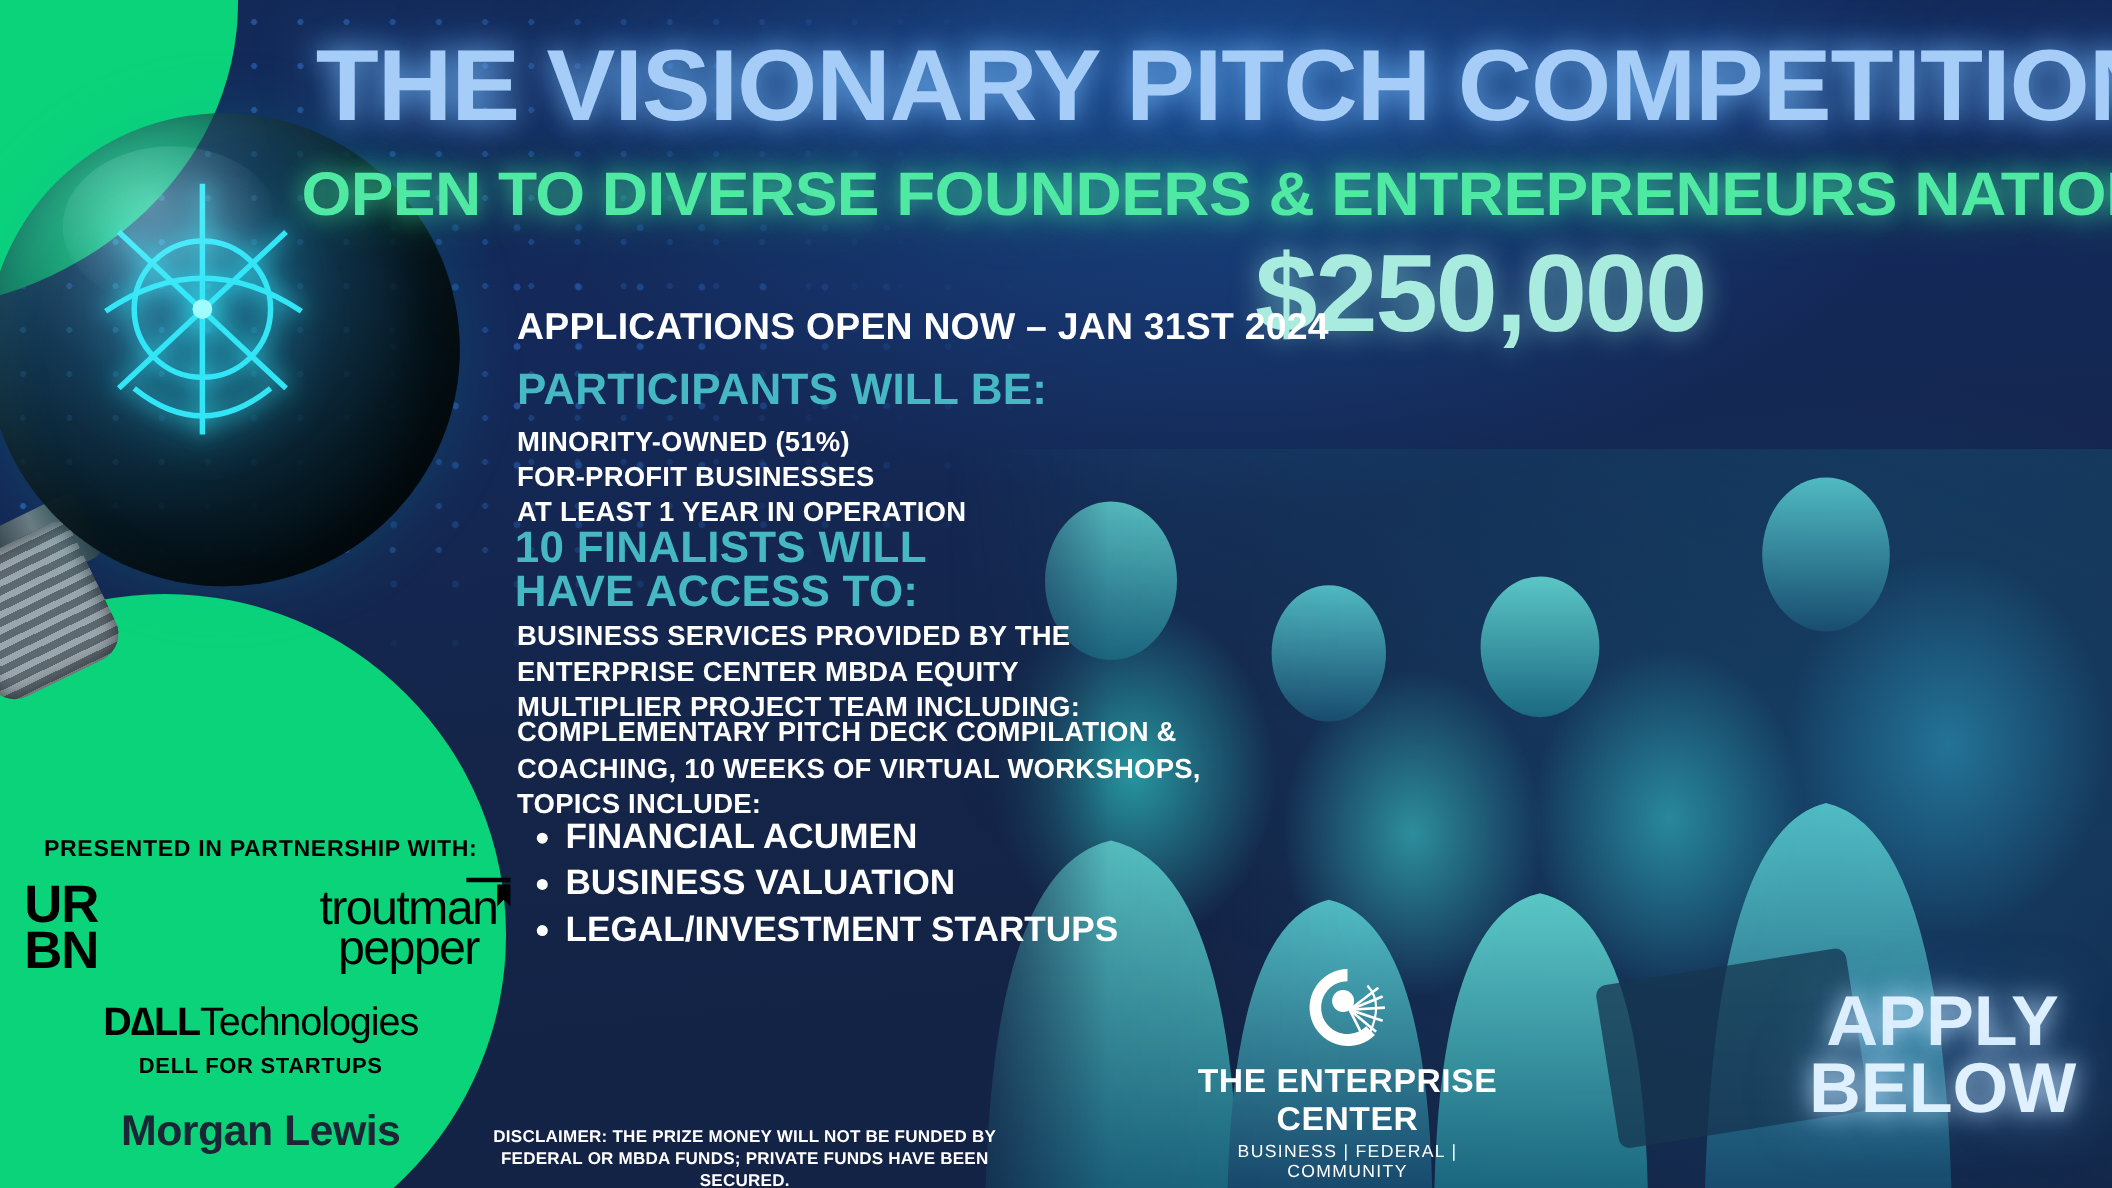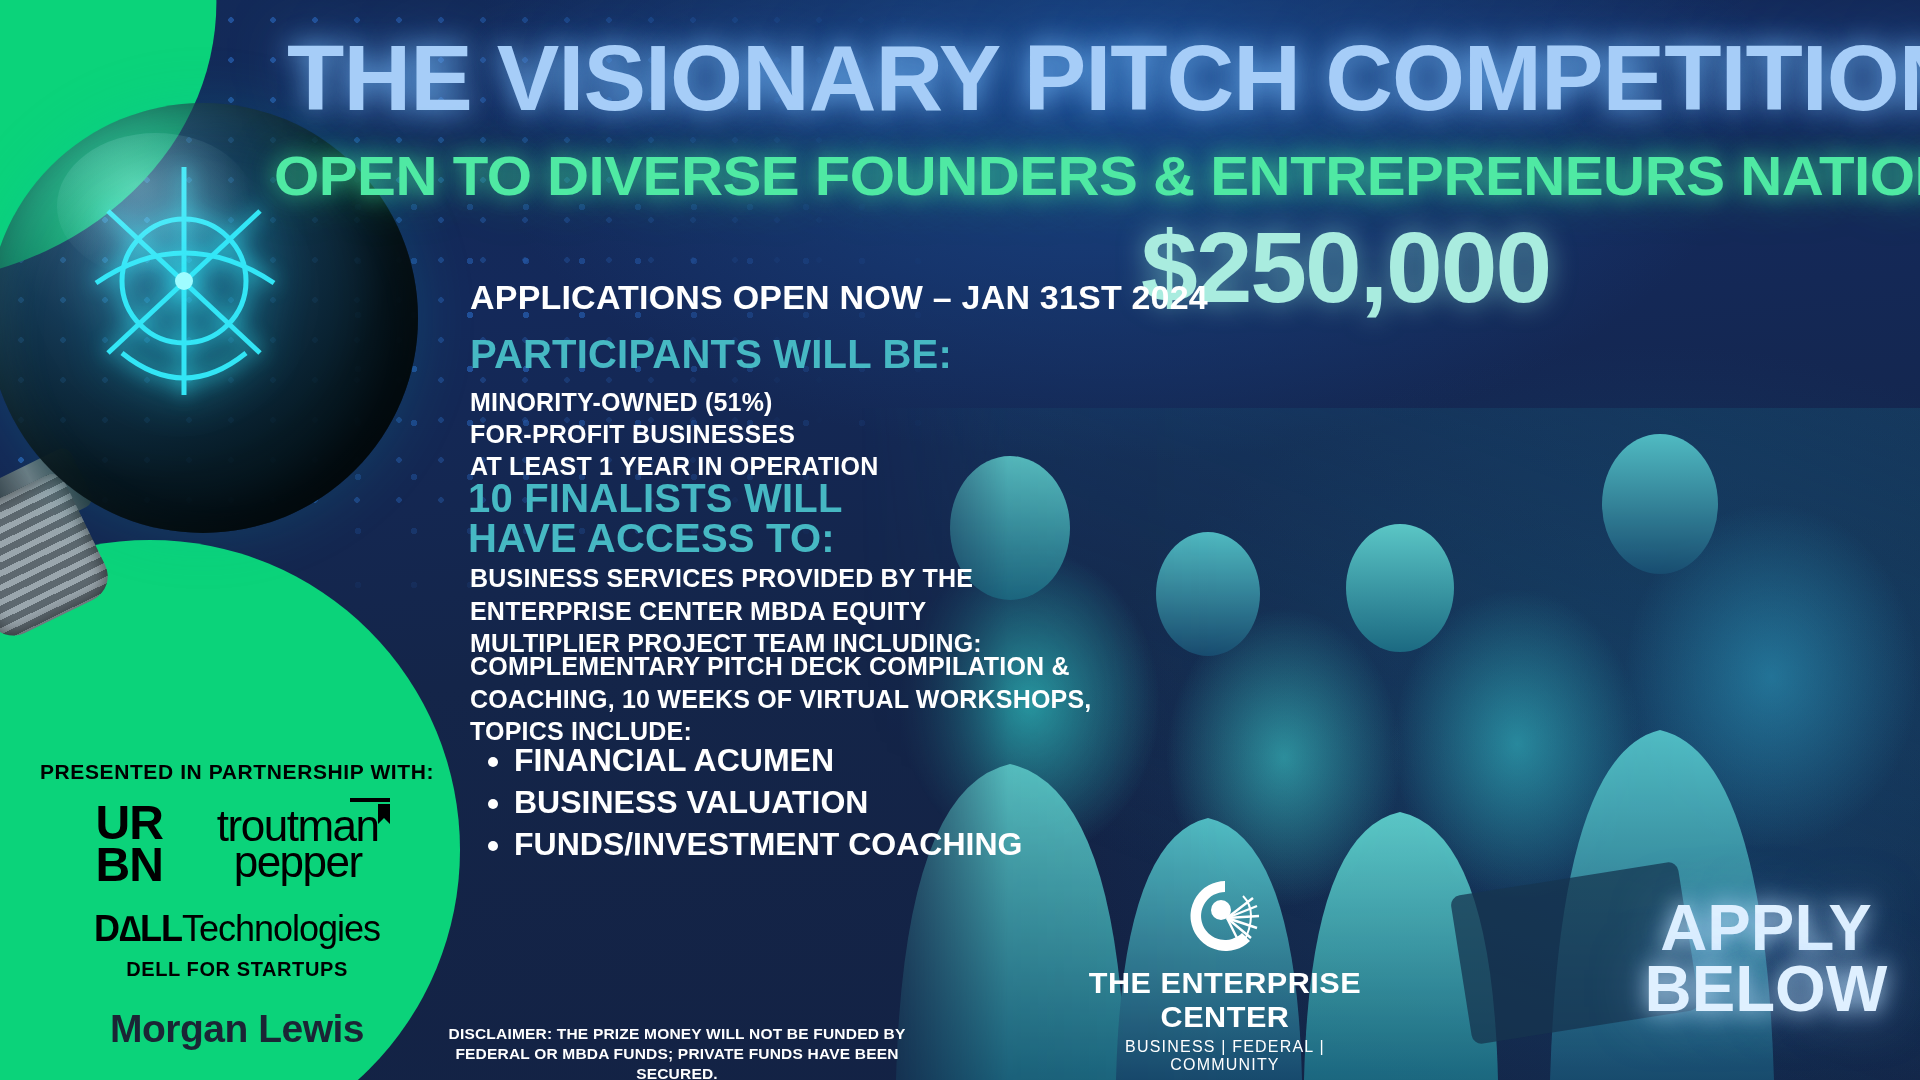--- a/index.html
+++ b/index.html
@@ -130,21 +130,21 @@
   .apply{
     position:absolute; right:34px; top:898px; width:240px; text-align:center;
     font-size:64px; line-height:.95; font-weight:700; color:#dff0ff;
     font-family:"Liberation Sans Narrow","Liberation Sans",sans-serif; transform:scaleX(1.02);
     text-shadow:0 0 22px rgba(190,225,255,.95), 0 0 54px rgba(140,195,255,.6);
   }
 
   
   .sponsors{ position:absolute; left:22px; top:760px; width:430px; text-align:center; color:#000; }
   .sp-head{ font-size:21px; font-weight:700; letter-spacing:.6px; }
-  .sp-row{ display:flex; align-items:center; justify-content:center; gap:26px; margin-top:18px; }
+  .sp-row{ display:flex; align-items:center; justify-content:space-between; gap:26px; margin-top:18px; }
   .urbn{ font-size:48px; font-weight:700; line-height:.88; letter-spacing:-1px; text-align:left; }
   .troutman{ font-size:44px; font-weight:400; line-height:.92; letter-spacing:-1.5px; text-align:center; position:relative;margin-left:28px; }
   .troutman .tp2{ display:block; margin-top:-4px; }
   .tp-mark{ position:absolute; right:-14px; top:-14px; width:44px; height:34px; }
   .dell-row{ margin-top:22px; font-size:36px; letter-spacing:-1px; }
   .dell-bold{ font-weight:700; }
   .dell-light{ font-weight:400; }
   .dell-sub{ margin-top:8px; font-size:20px; font-weight:700; letter-spacing:.6px; }
   .morgan{ margin-top:26px; font-size:39px; font-weight:700; letter-spacing:-.5px; color:#1b2535; }
 
@@ -226,21 +226,21 @@
     <div>10 FINALISTS WILL</div>
     <div>HAVE ACCESS TO:</div>
   </div>
 
   <div class="body-txt para1">BUSINESS SERVICES PROVIDED BY THE ENTERPRISE CENTER MBDA EQUITY MULTIPLIER PROJECT TEAM INCLUDING:</div>
   <div class="body-txt para2">COMPLEMENTARY PITCH DECK COMPILATION &amp; COACHING, 10 WEEKS OF VIRTUAL WORKSHOPS, TOPICS INCLUDE:</div>
 
   <ul class="bullets">
     <li>FINANCIAL ACUMEN</li>
     <li>BUSINESS VALUATION</li>
-    <li>FUNDS/INVESTMENT COACHING</li>
+    <li>LEGAL/INVESTMENT STARTUPS</li>
   </ul>
 
   <div class="disclaimer">DISCLAIMER: THE PRIZE MONEY WILL NOT BE FUNDED BY FEDERAL OR MBDA FUNDS; PRIVATE FUNDS HAVE BEEN SECURED.</div>
 
   <div class="apply">
     <div>APPLY</div>
     <div>BELOW</div>
   </div>
 
   <div class="sponsors">

